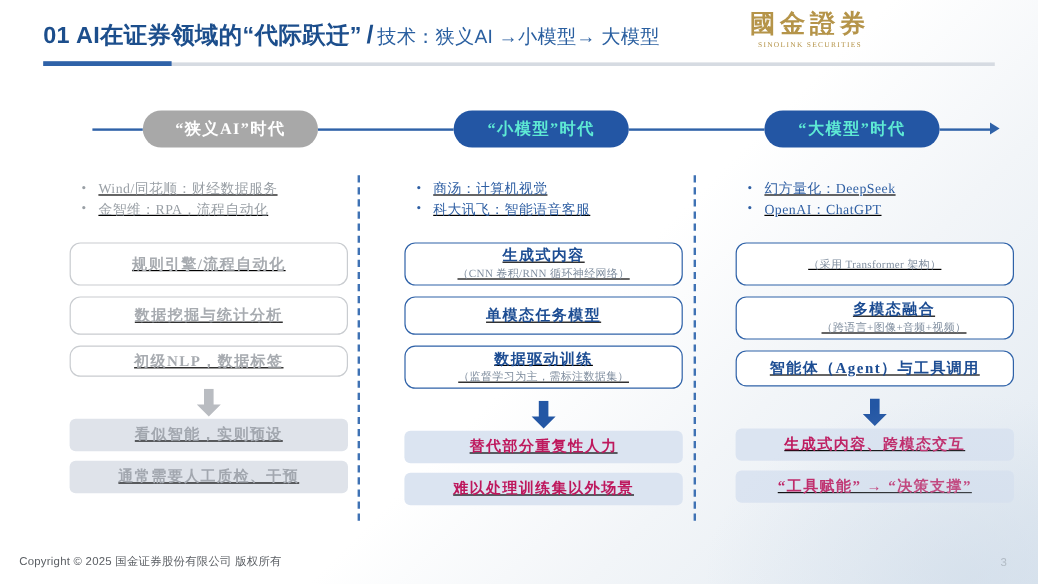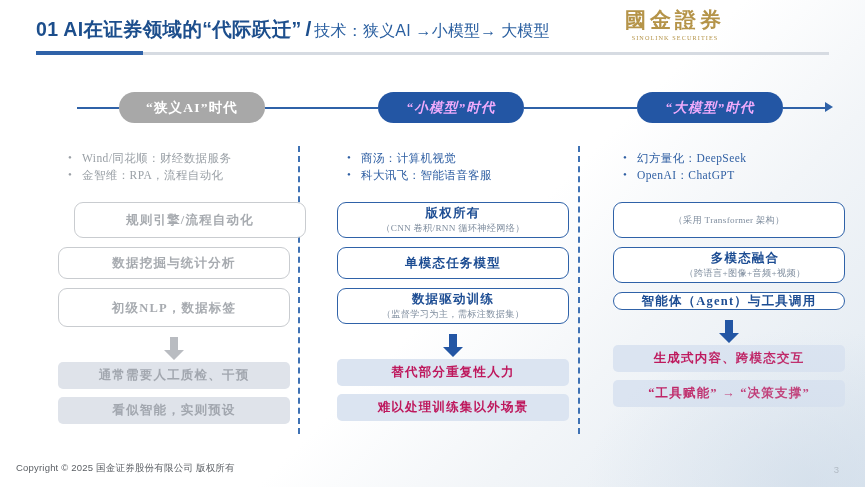--- a/index.html
+++ b/index.html
@@ -132,27 +132,28 @@
     display: flex;
     align-items: center;
     justify-content: center;
     font-family: "Liberation Serif", serif;
     font-weight: bold;
     font-size: 13.5px;
     letter-spacing: 1.2px;
     white-space: nowrap;
   }
   .tl-pill.gray { background: #a8a8a8; color: #ffffff; }
-  .tl-pill.blue { background: #2356a4; color: #f0abfc; font-style: italic; }
+  .tl-pill.blue { background: #2356a4; color: #5eead4; }
 
   
   .col {
     position: absolute;
     top: 142px;
     width: 232px;
+    text-decoration: underline;
   }
   .divider {
     position: absolute;
     top: 146px;
     width: 0;
     height: 288px;
     border-left: 2px dashed #3f72b4;
   }
 
   .bullets {
@@ -299,52 +300,52 @@
 
   <div class="divider" style="left:298px;"></div>
   <div class="divider" style="left:578px;"></div>
 
   <div class="col c1" style="left:58px;">
     <ul class="bullets">
       <li>Wind/同花顺：财经数据服务</li>
       <li>金智维：RPA，流程自动化</li>
     </ul>
 
-    <div class="box" style="height:36px;margin-left:16px;">
+    <div class="box" style="height:36px;">
       <span class="b-main">规则引擎/流程自动化</span>
     </div>
     <div class="box" style="height:32px;">
       <span class="b-main">数据挖掘与统计分析</span>
     </div>
-    <div class="box" style="height:39px;">
+    <div class="box" style="height:26px;">
       <span class="b-main">初级NLP，数据标签</span>
     </div>
 
     <div class="arrow-down">
       <svg width="22" height="24" viewBox="0 0 22 24" aria-hidden="true">
         <polygon points="7,0 15,0 15,13 21,13 11,23 1,13 7,13" fill="#b9bcc1"></polygon>
       </svg>
     </div>
 
     <div class="result">
+      <span>看似智能，实则预设</span>
+    </div>
+    <div class="result">
       <span>通常需要人工质检、干预</span>
-    </div>
-    <div class="result">
-      <span>看似智能，实则预设</span>
     </div>
   </div>
 
   <div class="col cb" style="left:337px;">
     <ul class="bullets">
       <li>商汤：计算机视觉</li>
       <li>科大讯飞：智能语音客服</li>
     </ul>
 
     <div class="box" style="height:36px;">
-      <span class="b-main">版权所有</span>
+      <span class="b-main">生成式内容</span>
       <span class="b-sub">（CNN 卷积/RNN 循环神经网络）</span>
     </div>
     <div class="box" style="height:32px;">
       <span class="b-main">单模态任务模型</span>
     </div>
     <div class="box" style="height:36px;">
       <span class="b-main">数据驱动训练</span>
       <span class="b-sub">（监督学习为主，需标注数据集）</span>
     </div>
 
@@ -368,21 +369,21 @@
       <li>OpenAI：ChatGPT</li>
     </ul>
 
     <div class="box" style="height:36px;">
       <span class="b-sub">（采用 Transformer 架构）</span>
     </div>
     <div class="box" style="height:36px;padding-left:32px;">
       <span class="b-main">多模态融合</span>
       <span class="b-sub">（跨语言+图像+音频+视频）</span>
     </div>
-    <div class="box" style="height:18px;">
+    <div class="box" style="height:30px;">
       <span class="b-main">智能体（Agent）与工具调用</span>
     </div>
 
     <div class="arrow-down">
       <svg width="22" height="24" viewBox="0 0 22 24" aria-hidden="true">
         <polygon points="7,0 15,0 15,13 21,13 11,23 1,13 7,13" fill="#2356a4"></polygon>
       </svg>
     </div>
 
     <div class="result">

